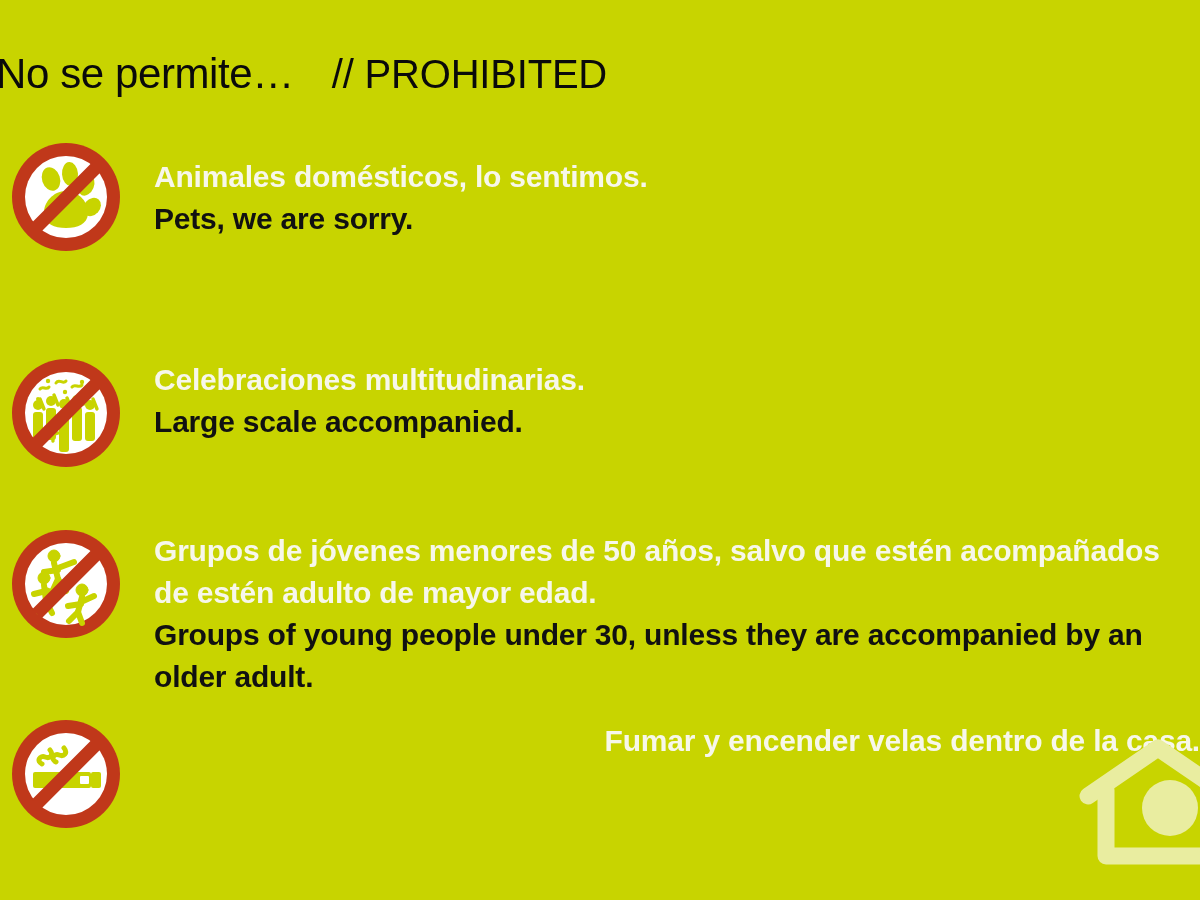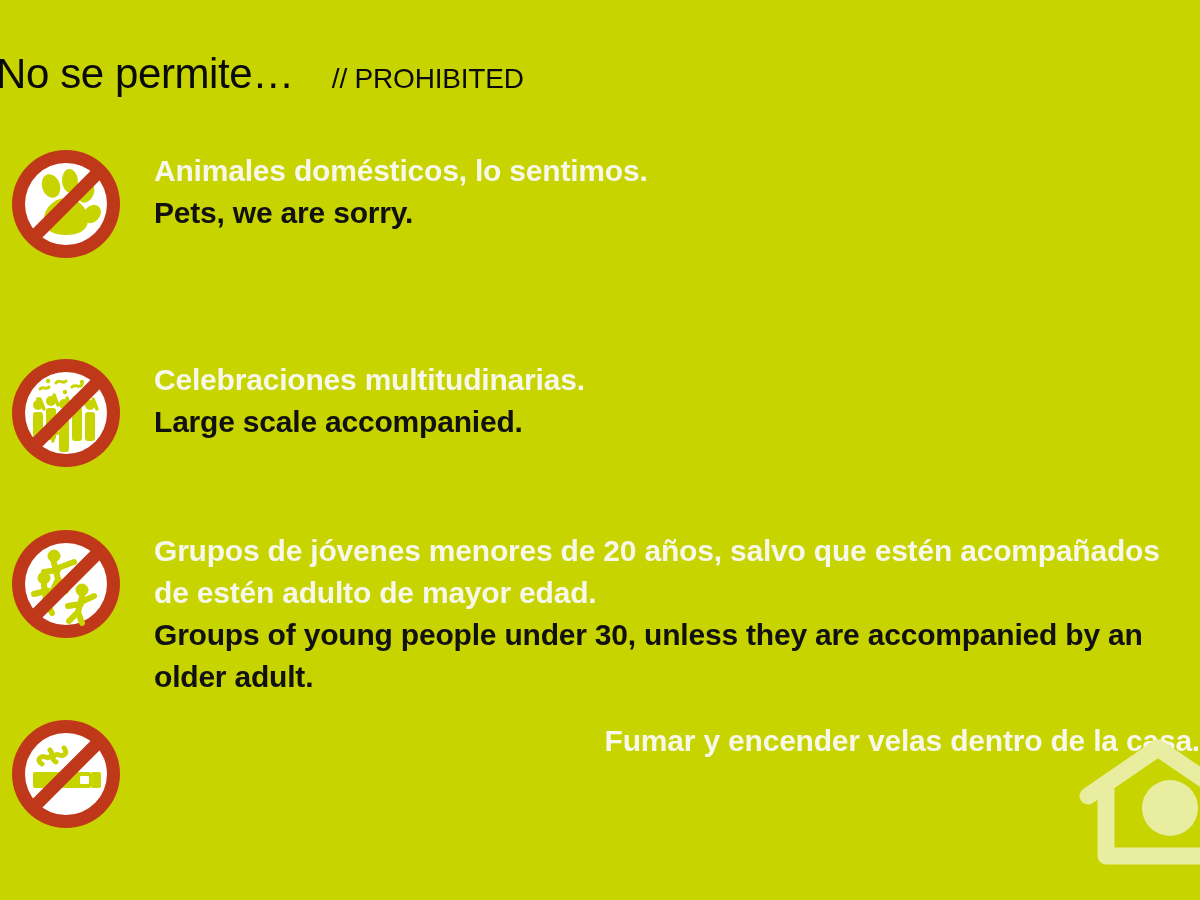--- a/index.html
+++ b/index.html
@@ -33,21 +33,21 @@
     align-items: baseline;
     white-space: nowrap;
   }
   .title-es {
     font-size: 42px;
     font-weight: 400;
     color: #0a0a0a;
     letter-spacing: -0.4px;
   }
   .title-en {
-    font-size: 28px;
+    font-size: 40px;
     font-weight: 400;
     color: #0a0a0a;
     margin-left: 38px;
     letter-spacing: -0.2px;
   }
 
   
   .rules {
     position: absolute;
     left: 0;
@@ -112,21 +112,21 @@
 
 <div class="slide">
 
   <div class="title-row">
     <span class="title-es">No se permite…</span>
     <span class="title-en">// PROHIBITED</span>
   </div>
 
   <div class="rules">
 
-    <div class="rule" style="top:8px;">
+    <div class="rule" style="top:1px;align-items:center;">
       <div class="rule-icon-wrap">
         <svg viewBox="0 0 112 112" xmlns="http://www.w3.org/2000/svg">
           <circle cx="56" cy="56" r="54" fill="#c0381a"></circle>
           <circle cx="56" cy="56" r="41" fill="#ffffff"></circle>
           <g fill="#c8d400">
             <ellipse cx="41" cy="38" rx="9" ry="12" transform="rotate(-18 41 38)"></ellipse>
             <ellipse cx="60" cy="33" rx="8" ry="12" transform="rotate(-4 60 33)"></ellipse>
             <ellipse cx="76" cy="44" rx="8" ry="11" transform="rotate(22 76 44)"></ellipse>
             <ellipse cx="82" cy="66" rx="8" ry="10" transform="rotate(42 82 66)"></ellipse>
             <path d="M56 50c13 0 23 12 22 23-1 10-10 14-22 14s-21-4-22-14c-1-11 9-23 22-23z"></path>
@@ -201,21 +201,21 @@
 
             <circle cx="72" cy="62" r="6"></circle>
             <path d="M72 69l-4 15" stroke-width="6" fill="none"></path>
             <path d="M71 74l13-6M71 76l-13 2" stroke-width="6" fill="none"></path>
             <path d="M68 84l4 11M68 84l-9 9" stroke-width="6" fill="none"></path>
           </g>
           <rect x="14" y="50" width="84" height="13" rx="1" fill="#c0381a" transform="rotate(-45 56 56)"></rect>
         </svg>
       </div>
       <div class="rule-text">
-        <div class="line-es">Grupos de jóvenes menores de 20 años, salvo que estén acompañados</div>
+        <div class="line-es">Grupos de jóvenes menores de 50 años, salvo que estén acompañados</div>
         <div class="line-es">de estén adulto de mayor edad.</div>
         <div class="line-en">Groups of young people under 30, unless they are accompanied by an</div>
         <div class="line-en">older adult.</div>
       </div>
     </div>
 
     <div class="rule" style="top:578px;justify-content:space-between;">
       <div class="rule-icon-wrap">
         <svg viewBox="0 0 112 112" xmlns="http://www.w3.org/2000/svg">
           <circle cx="56" cy="56" r="54" fill="#c0381a"></circle>

